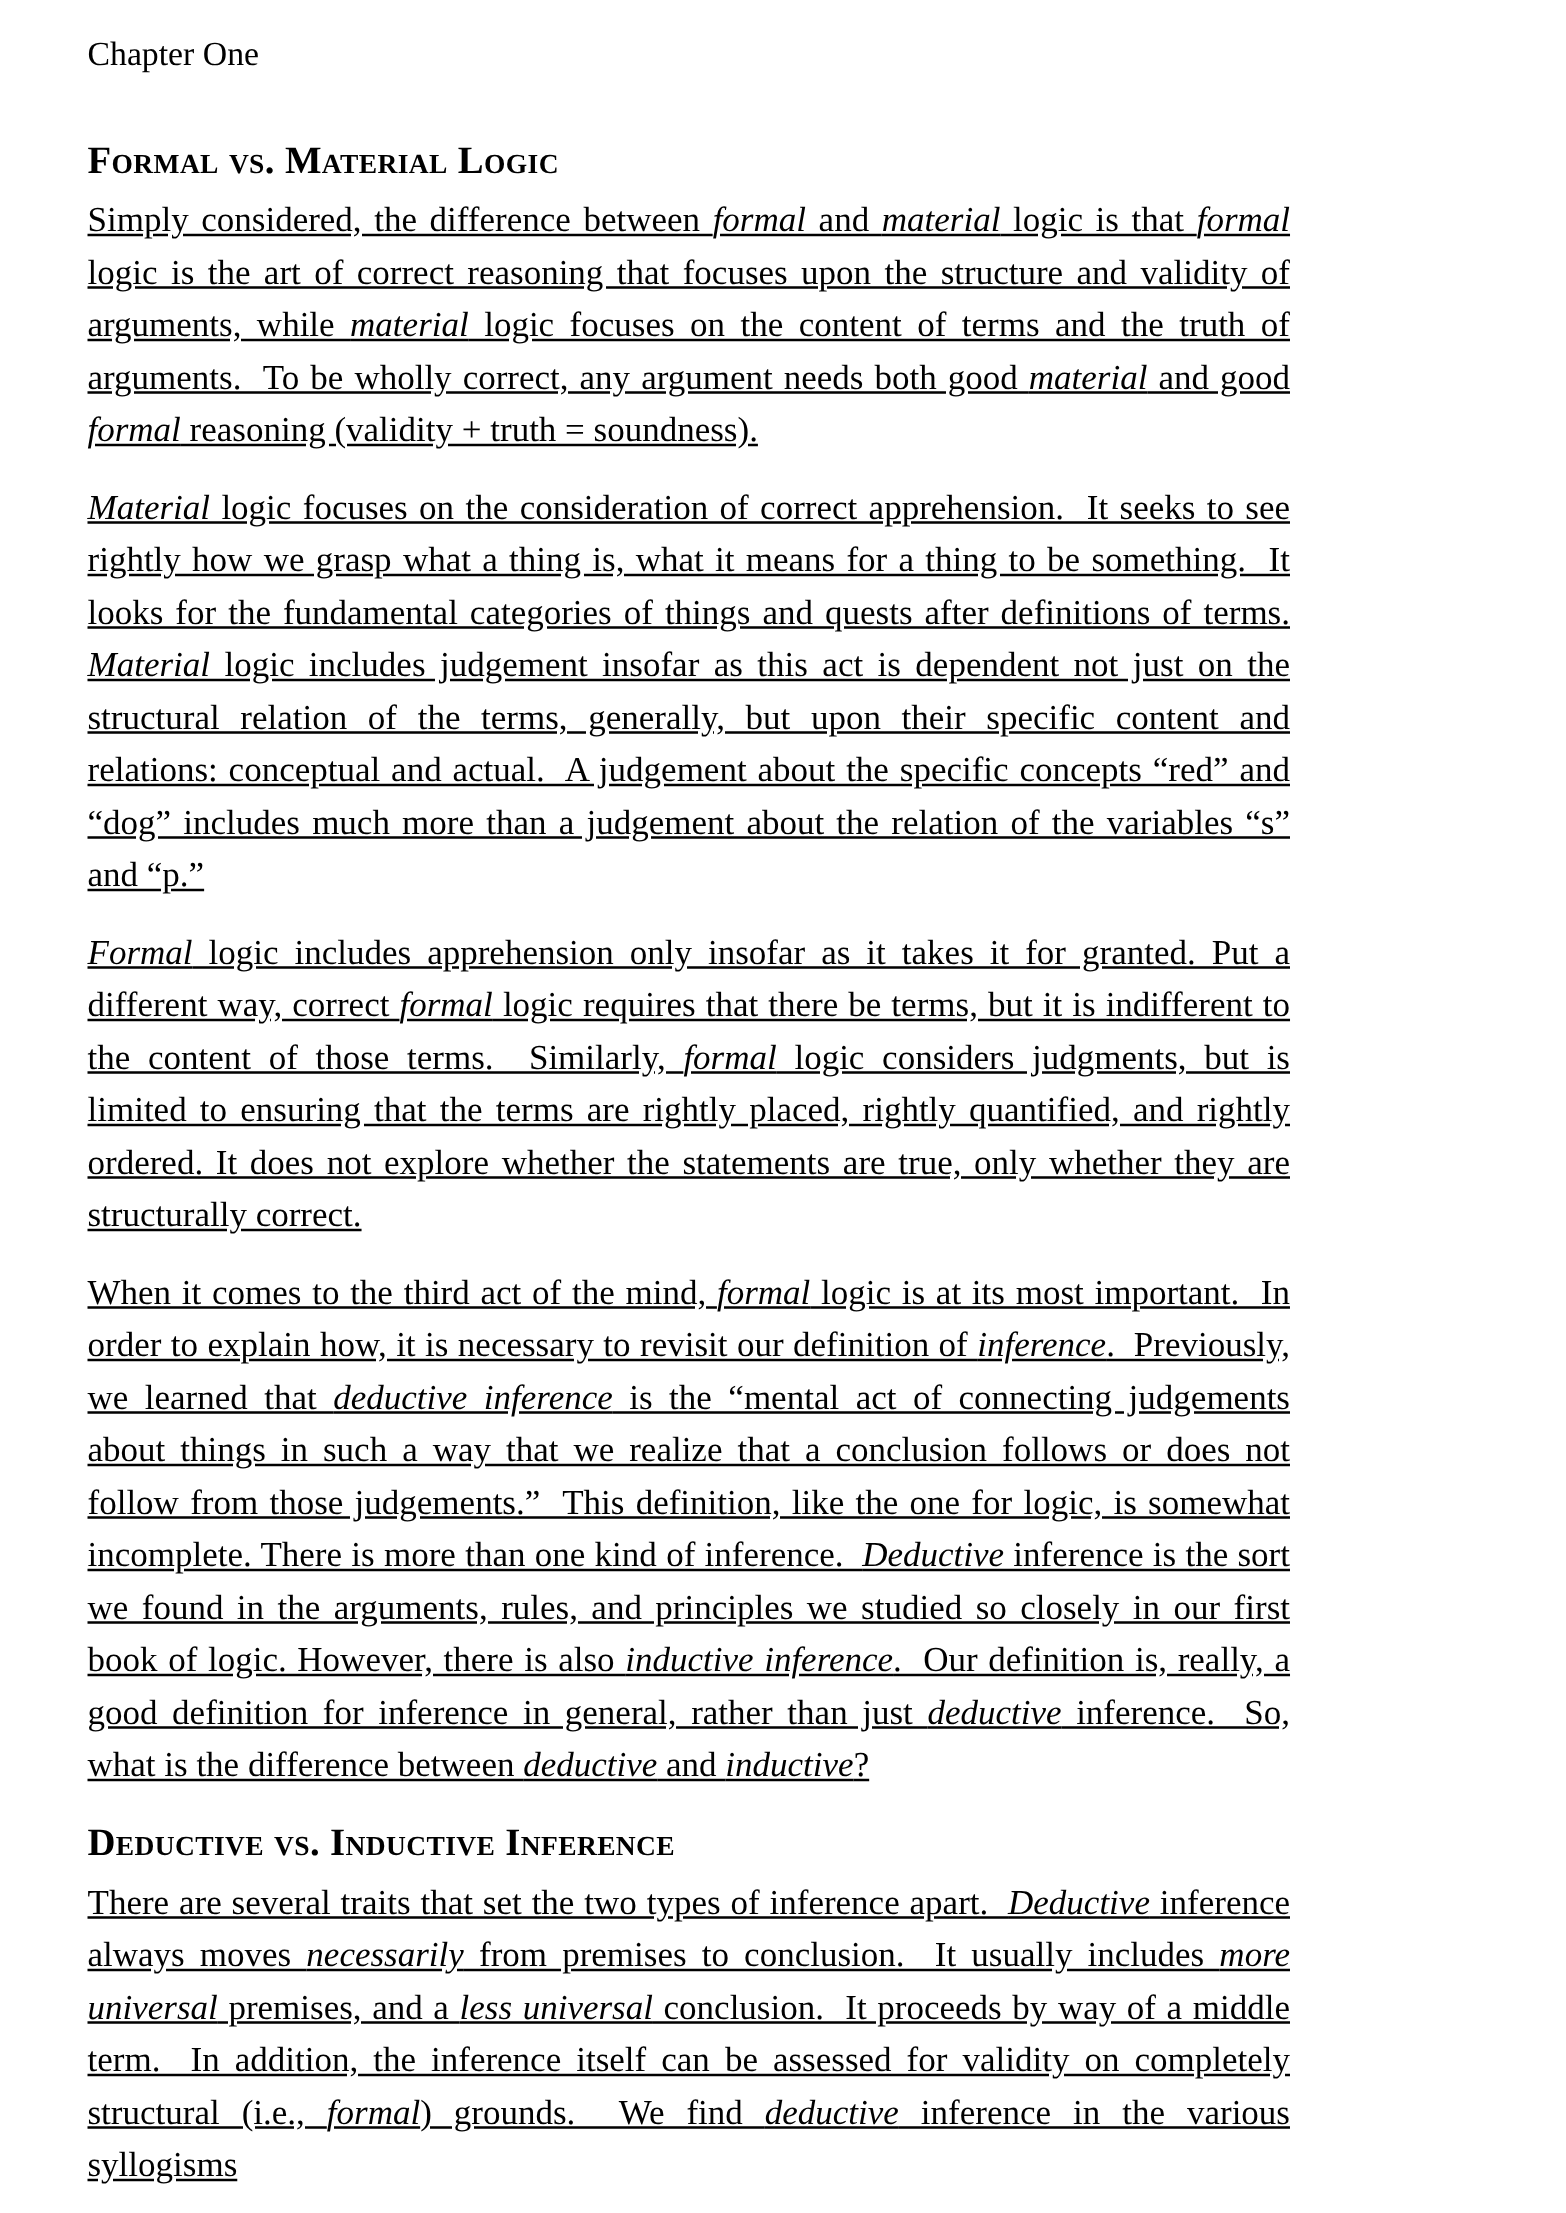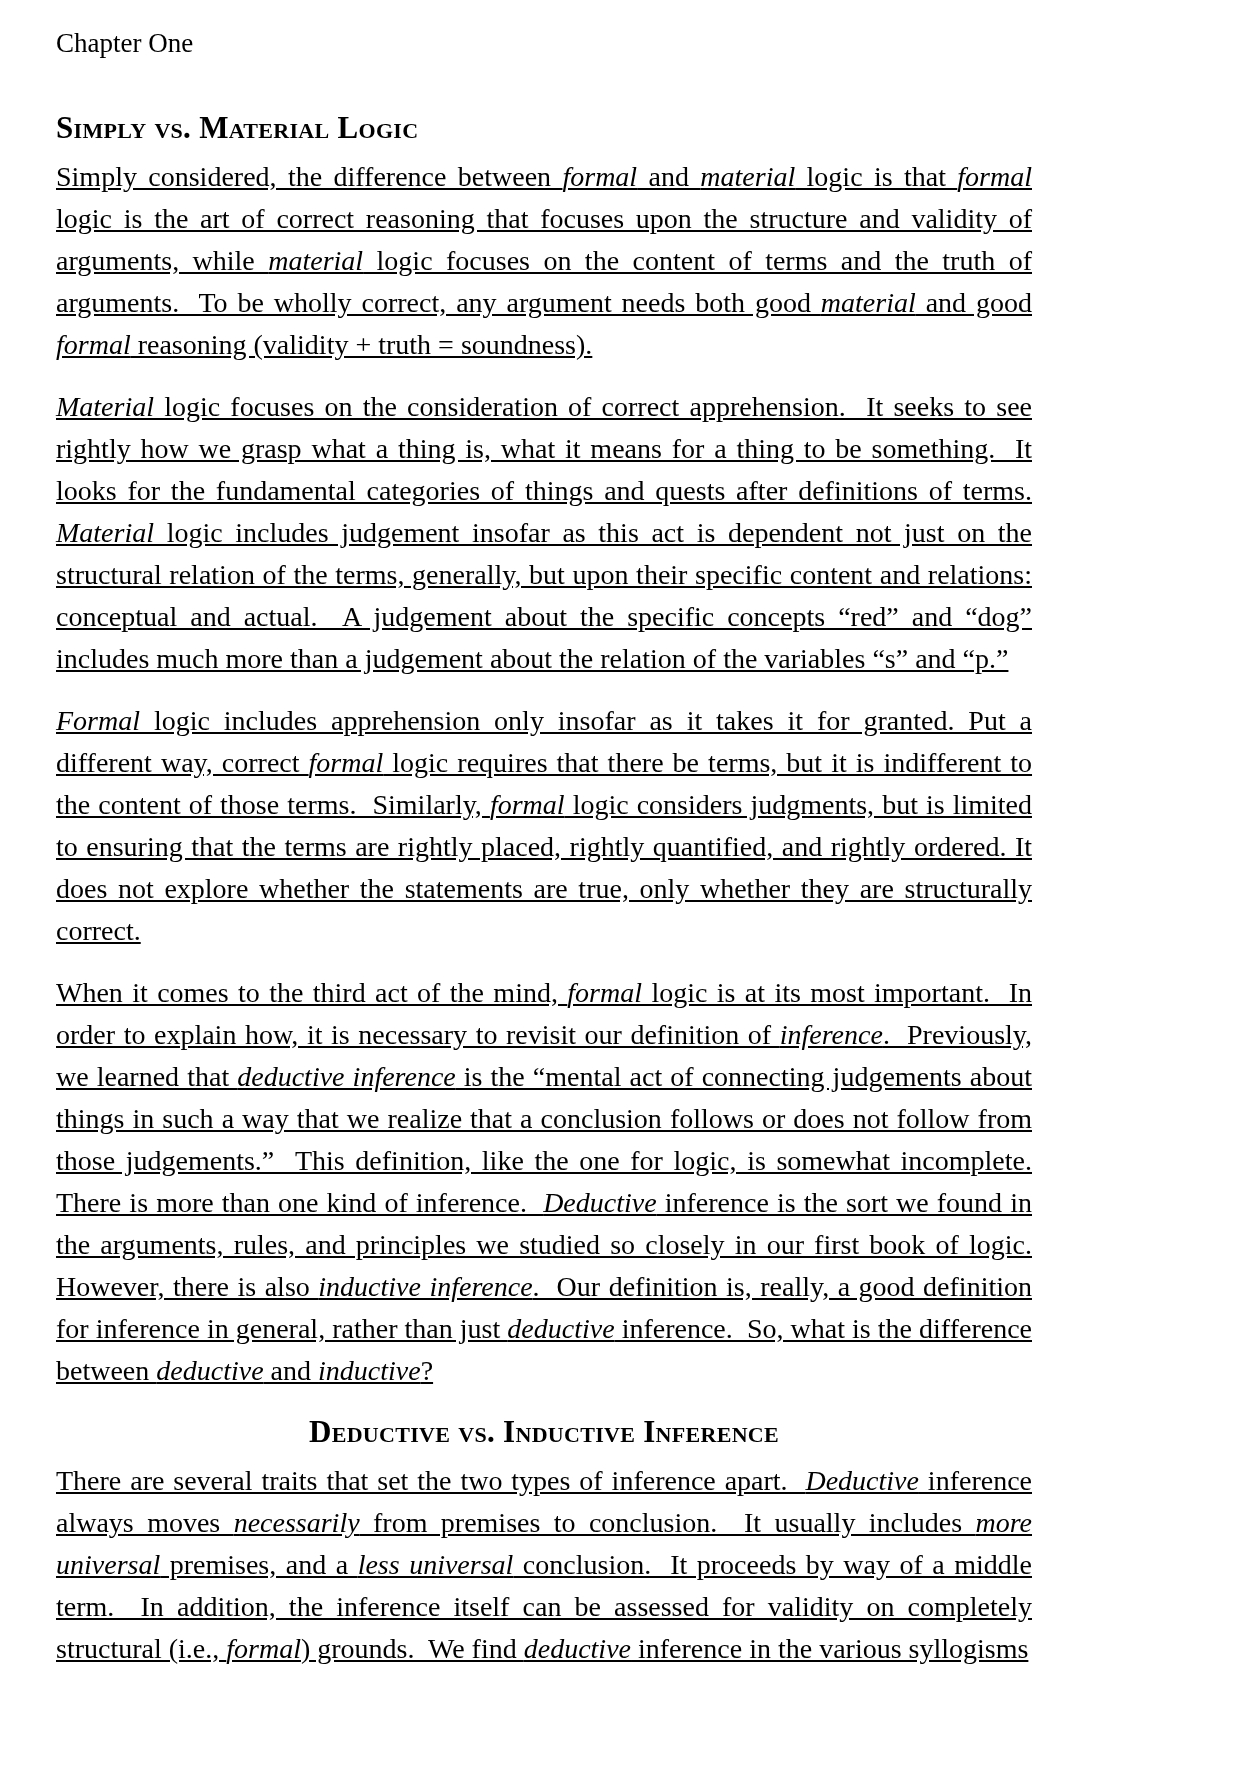--- a/index.html
+++ b/index.html
@@ -5,21 +5,21 @@
   html, body {
     margin: 0;
     padding: 0;
     background: #ffffff;
   }
   .page {
     position: relative;
     width: 1098px;
     height: 1770px;
     box-sizing: border-box;
-    padding: 26px 66px 0 56px;
+    padding: 26px 66px 0 70px;
     background: #ffffff;
     color: #000000;
     font-family: "Liberation Serif", "DejaVu Serif", serif;
     overflow: hidden;
   }
   .chapter-header {
     font-size: 27px;
     line-height: 34px;
     margin: 0 0 48px 0;
     font-weight: normal;
@@ -27,42 +27,41 @@
   .section-heading {
     font-variant: small-caps;
     font-weight: bold;
     font-size: 31px;
     line-height: 40px;
     letter-spacing: 0.3px;
     margin: 0 0 8px 0;
   }
   .section + .section .section-heading {
     margin-top: 14px;
-    text-align: center;
   }
   .body-para {
     font-size: 28px;
     line-height: 42px;
     text-align: justify;
     margin: 0 0 20px 0;
     text-decoration: underline;
   }
   .body-para em {
     font-style: italic;
   }
 </style>
 </head>
 <body>
 
 <div class="page">
 
   <div class="chapter-header">Chapter One</div>
 
   <div class="section">
-    <h2 class="section-heading">Simply vs. Material Logic</h2>
+    <h2 class="section-heading">Formal vs. Material Logic</h2>
 
     <p class="body-para"><span>Simply considered, the difference between </span><em>formal</em><span> and </span><em>material</em><span> logic is that </span><em>formal</em><span> logic is the art of correct reasoning that focuses upon the structure and validity of arguments, while </span><em>material</em><span> logic focuses on the content of terms and the truth of arguments.&nbsp; To be wholly correct, any argument needs both good </span><em>material</em><span> and good </span><em>formal</em><span> reasoning (validity + truth = soundness).</span></p>
 
     <p class="body-para"><em>Material</em><span> logic focuses on the consideration of correct apprehension.&nbsp; It seeks to see rightly how we grasp what a thing is, what it means for a thing to be something.&nbsp; It looks for the fundamental categories of things and quests after definitions of terms. </span><em>Material</em><span> logic includes judgement insofar as this act is dependent not just on the structural relation of the terms, generally, but upon their specific content and relations: conceptual and actual.&nbsp; A judgement about the specific concepts “red” and “dog” includes much more than a judgement about the relation of the variables “s” and “p.”</span></p>
 
     <p class="body-para"><em>Formal</em><span> logic includes apprehension only insofar as it takes it for granted. Put a different way, correct </span><em>formal</em><span> logic requires that there be terms, but it is indifferent to the content of those terms.&nbsp; Similarly, </span><em>formal</em><span> logic considers judgments, but is limited to ensuring that the terms are rightly placed, rightly quantified, and rightly ordered. It does not explore whether the statements are true, only whether they are structurally correct.</span></p>
 
     <p class="body-para"><span>When it comes to the third act of the mind, </span><em>formal</em><span> logic is at its most important.&nbsp; In order to explain how, it is necessary to revisit our definition of </span><em>inference</em><span>.&nbsp; Previously, we learned that </span><em>deductive inference</em><span> is the “mental act of connecting judgements about things in such a way that we realize that a conclusion follows or does not follow from those judgements.”&nbsp; This definition, like the one for logic, is somewhat incomplete. There is more than one kind of inference.&nbsp; </span><em>Deductive</em><span> inference is the sort we found in the arguments, rules, and principles we studied so closely in our first book of logic. However, there is also </span><em>inductive inference</em><span>.&nbsp; Our definition is, really, a good definition for inference in general, rather than just </span><em>deductive</em><span> inference.&nbsp; So, what is the difference between </span><em>deductive</em><span> and </span><em>inductive</em><span>?</span></p>
   </div>
 

